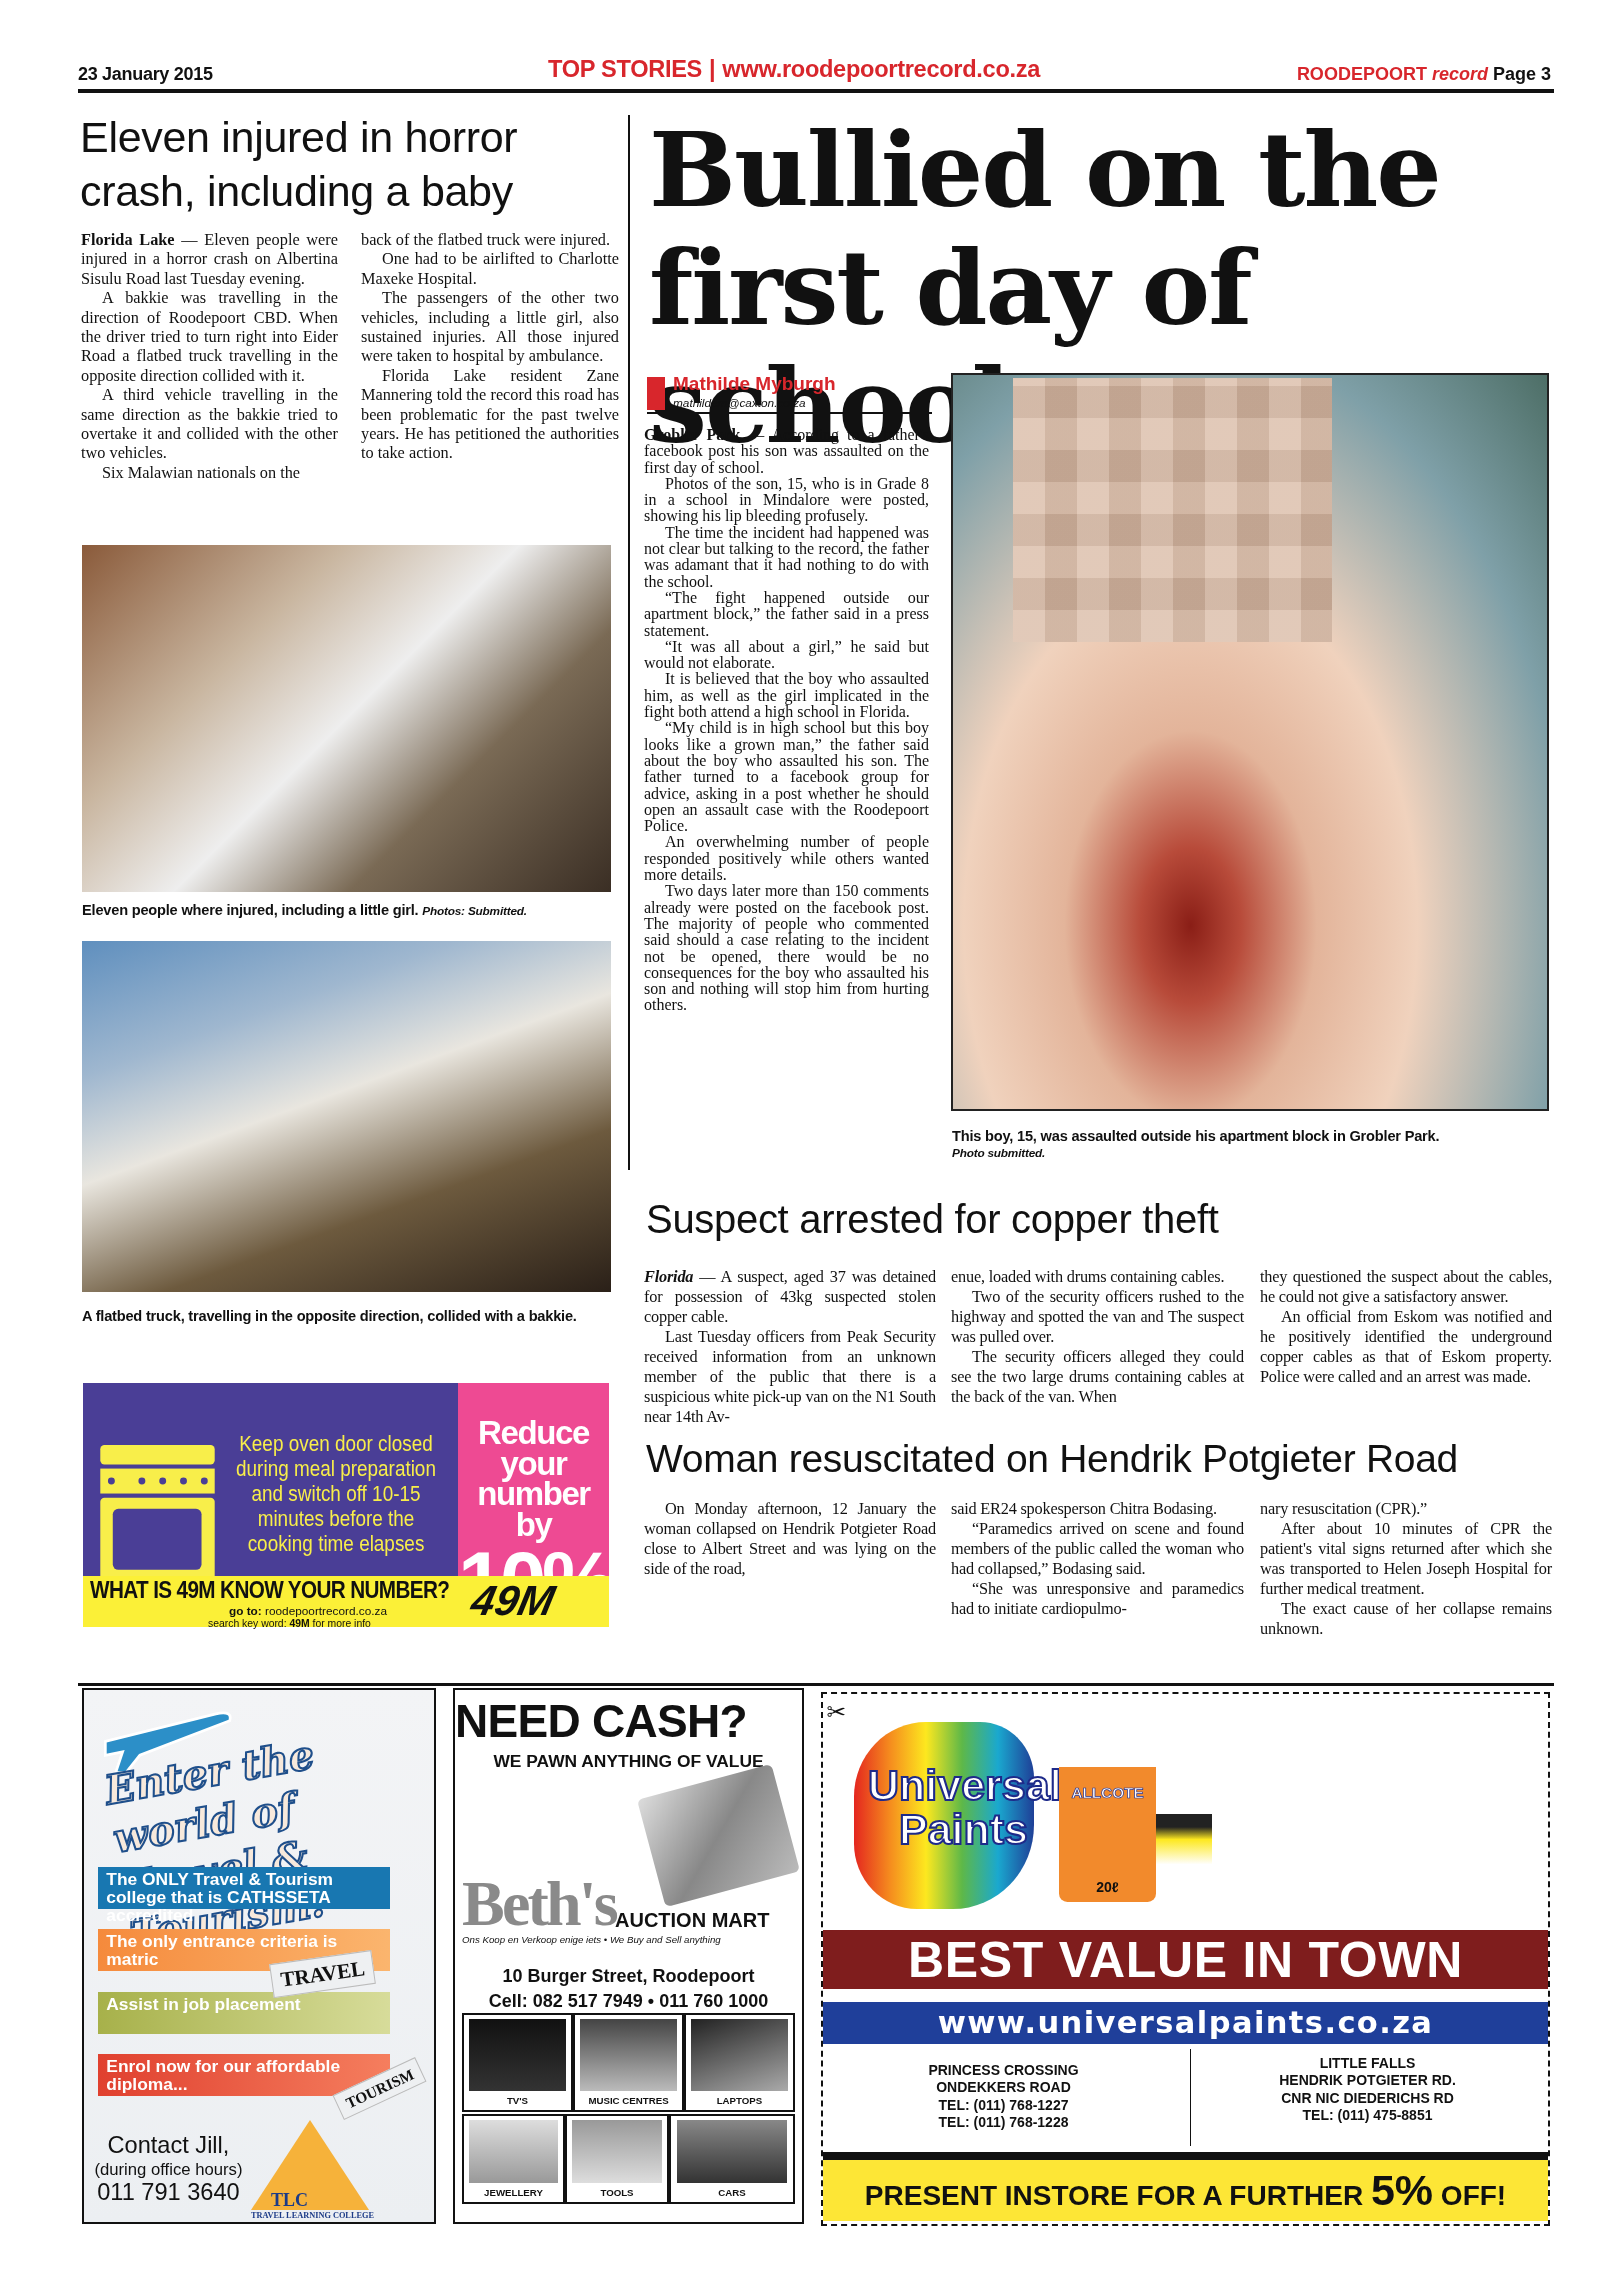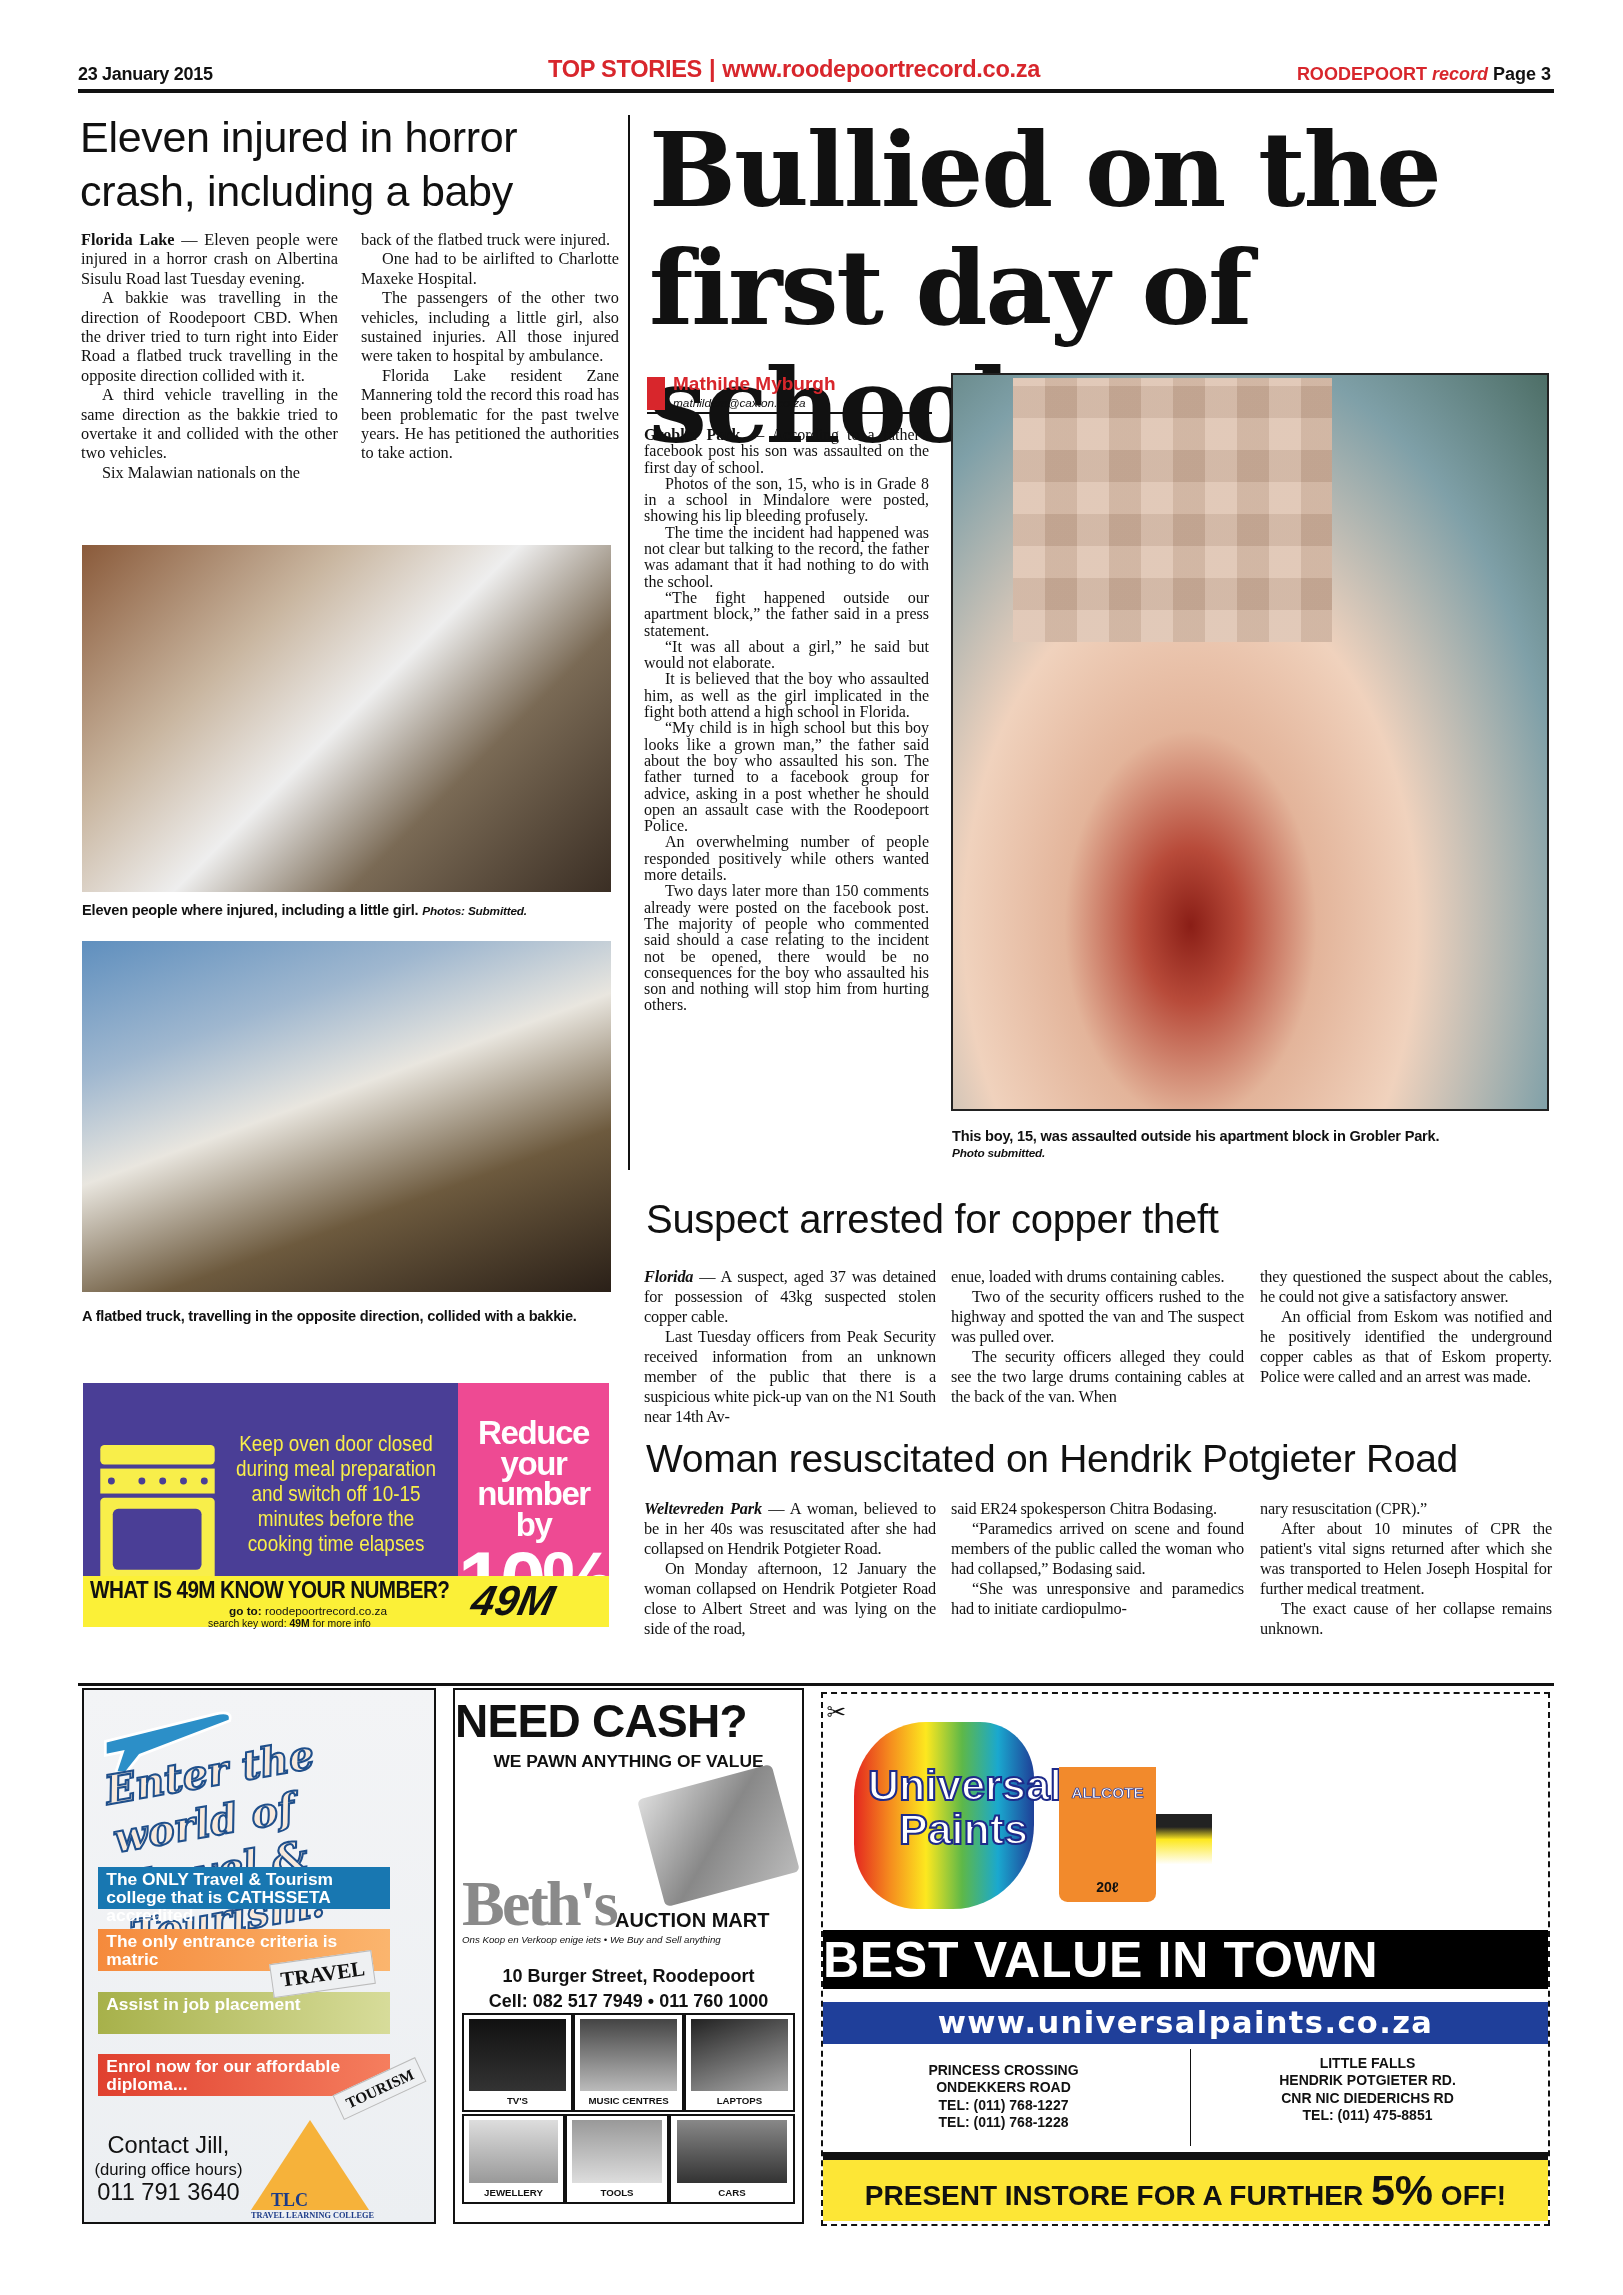--- a/index.html
+++ b/index.html
@@ -72,21 +72,21 @@
 .addr{left:0;top:274px;width:100%;text-align:center;font:bold 18px "Liberation Sans",sans-serif;line-height:25px}
 .grid{left:7px;top:323px;width:333px;height:205px}
 .cell{position:absolute;border:2.1px solid #111;display:flex;flex-direction:column;align-items:center;justify-content:flex-end;padding-bottom:4.2px;font:bold 9.7px "Liberation Sans",sans-serif}
 .cell .img{flex:1;width:90%;margin:4.2px 0;background:linear-gradient(180deg,#444,#bbb)}
 .ad-paint{left:821px;top:1692px;width:729px;height:534px;border:2.8px dashed #111}
 .scissors{left:3.5px;top:3.5px;font:23.6px "DejaVu Sans",sans-serif}
 .paint-splash{left:31px;top:28px;width:180px;height:187px;background:linear-gradient(90deg,#e4261f,#f58c1e,#fde81f,#5eb848,#1aa8cf,#1f3f97);border-radius:40% 30% 45% 35%}
 .paint-logo{left:45px;top:69px;font:900 43px "Liberation Sans",sans-serif;color:#fff;-webkit-text-stroke:2.1px #1e2a8a;text-align:right;line-height:44px;width:160px}
 .can1{left:236px;top:28px;width:97px;height:180px;background:linear-gradient(180deg,#fff 0%,#fff 25%,#f28a2c 25%,#f28a2c 100%);border-radius:8.3px}
 .can2{left:333px;top:83px;width:56px;height:125px;background:linear-gradient(180deg,#fff 0,#fff 30%,#222 30%,#222 40%,#fde81f 50%,#fff 70%);border-radius:5.6px}
-.best{left:0;top:236px;width:100%;height:59px;background:#000000;color:#fff;font:900 50px "Liberation Sans",sans-serif;line-height:61px;letter-spacing:0.7px}
+.best{left:0;top:236px;width:100%;height:59px;background:#7f1d1d;color:#fff;text-align:center;font:900 50px "Liberation Sans",sans-serif;line-height:61px;letter-spacing:0.7px}
 .www{left:0;top:308px;width:100%;height:42px;background:#1f3f9a;color:#fff;text-align:center;font:bold 30.5px "DejaVu Sans",sans-serif;line-height:42px;letter-spacing:1.4px}
 .store{top:361px;width:361px;text-align:center;font:bold 14px "Liberation Sans",sans-serif;line-height:17.4px}
 .store-div{left:367px;top:355px;width:1.4px;height:97px;background:#111}
 .present-rule{left:0;top:458px;width:100%;height:8.3px;background:#111}
 .present{left:0;top:466px;width:100%;height:61px;background:#fde636;text-align:center;font:900 28px "Liberation Sans",sans-serif;line-height:61px}
 .present .big{font-size:43px}
 </style>
 </head>
 <body>
 
@@ -187,21 +187,20 @@
   <p>Two of the security officers rushed to the highway and spotted the van and The suspect was pulled over.</p>
   <p>The security officers alleged they could see the two large drums containing cables at the back of the van. When</p>
 </div>
 <div class="abs col-c" style="left:1260px;top:1267px;width:292px">
   <p class="first">they questioned the suspect about the cables, he could not give a satisfactory answer.</p>
   <p>An official from Eskom was notified and he positively identified the underground copper cables as that of Eskom property. Police were called and an arrest was made.</p>
 </div>
 
 <h2 class="abs h-sub" style="left:646px;top:1437px;font-size:39px">Woman resuscitated on Hendrik Potgieter Road</h2>
 <div class="abs col-c" style="left:644px;top:1499px;width:292px">
-  <p class="first"><b>Weltevreden Park</b> <span>— A woman, believed to be in her 40s was resuscitated after she had collapsed on Hendrik Potgieter Road.</span></p>
   <p>On Monday afternoon, 12 January the woman collapsed on Hendrik Potgieter Road close to Albert Street and was lying on the side of the road,</p>
 </div>
 <div class="abs col-c" style="left:951px;top:1499px;width:293px">
   <p class="first">said ER24 spokesperson Chitra Bodasing.</p>
   <p>“Paramedics arrived on scene and found members of the public called the woman who had collapsed,” Bodasing said.</p>
   <p>“She was unresponsive and paramedics had to initiate cardiopulmo-</p>
 </div>
 <div class="abs col-c" style="left:1260px;top:1499px;width:292px">
   <p class="first">nary resuscitation (CPR).”</p>
   <p>After about 10 minutes of CPR the patient's vital signs returned after which she was transported to Helen Joseph Hospital for further medical treatment.</p>

